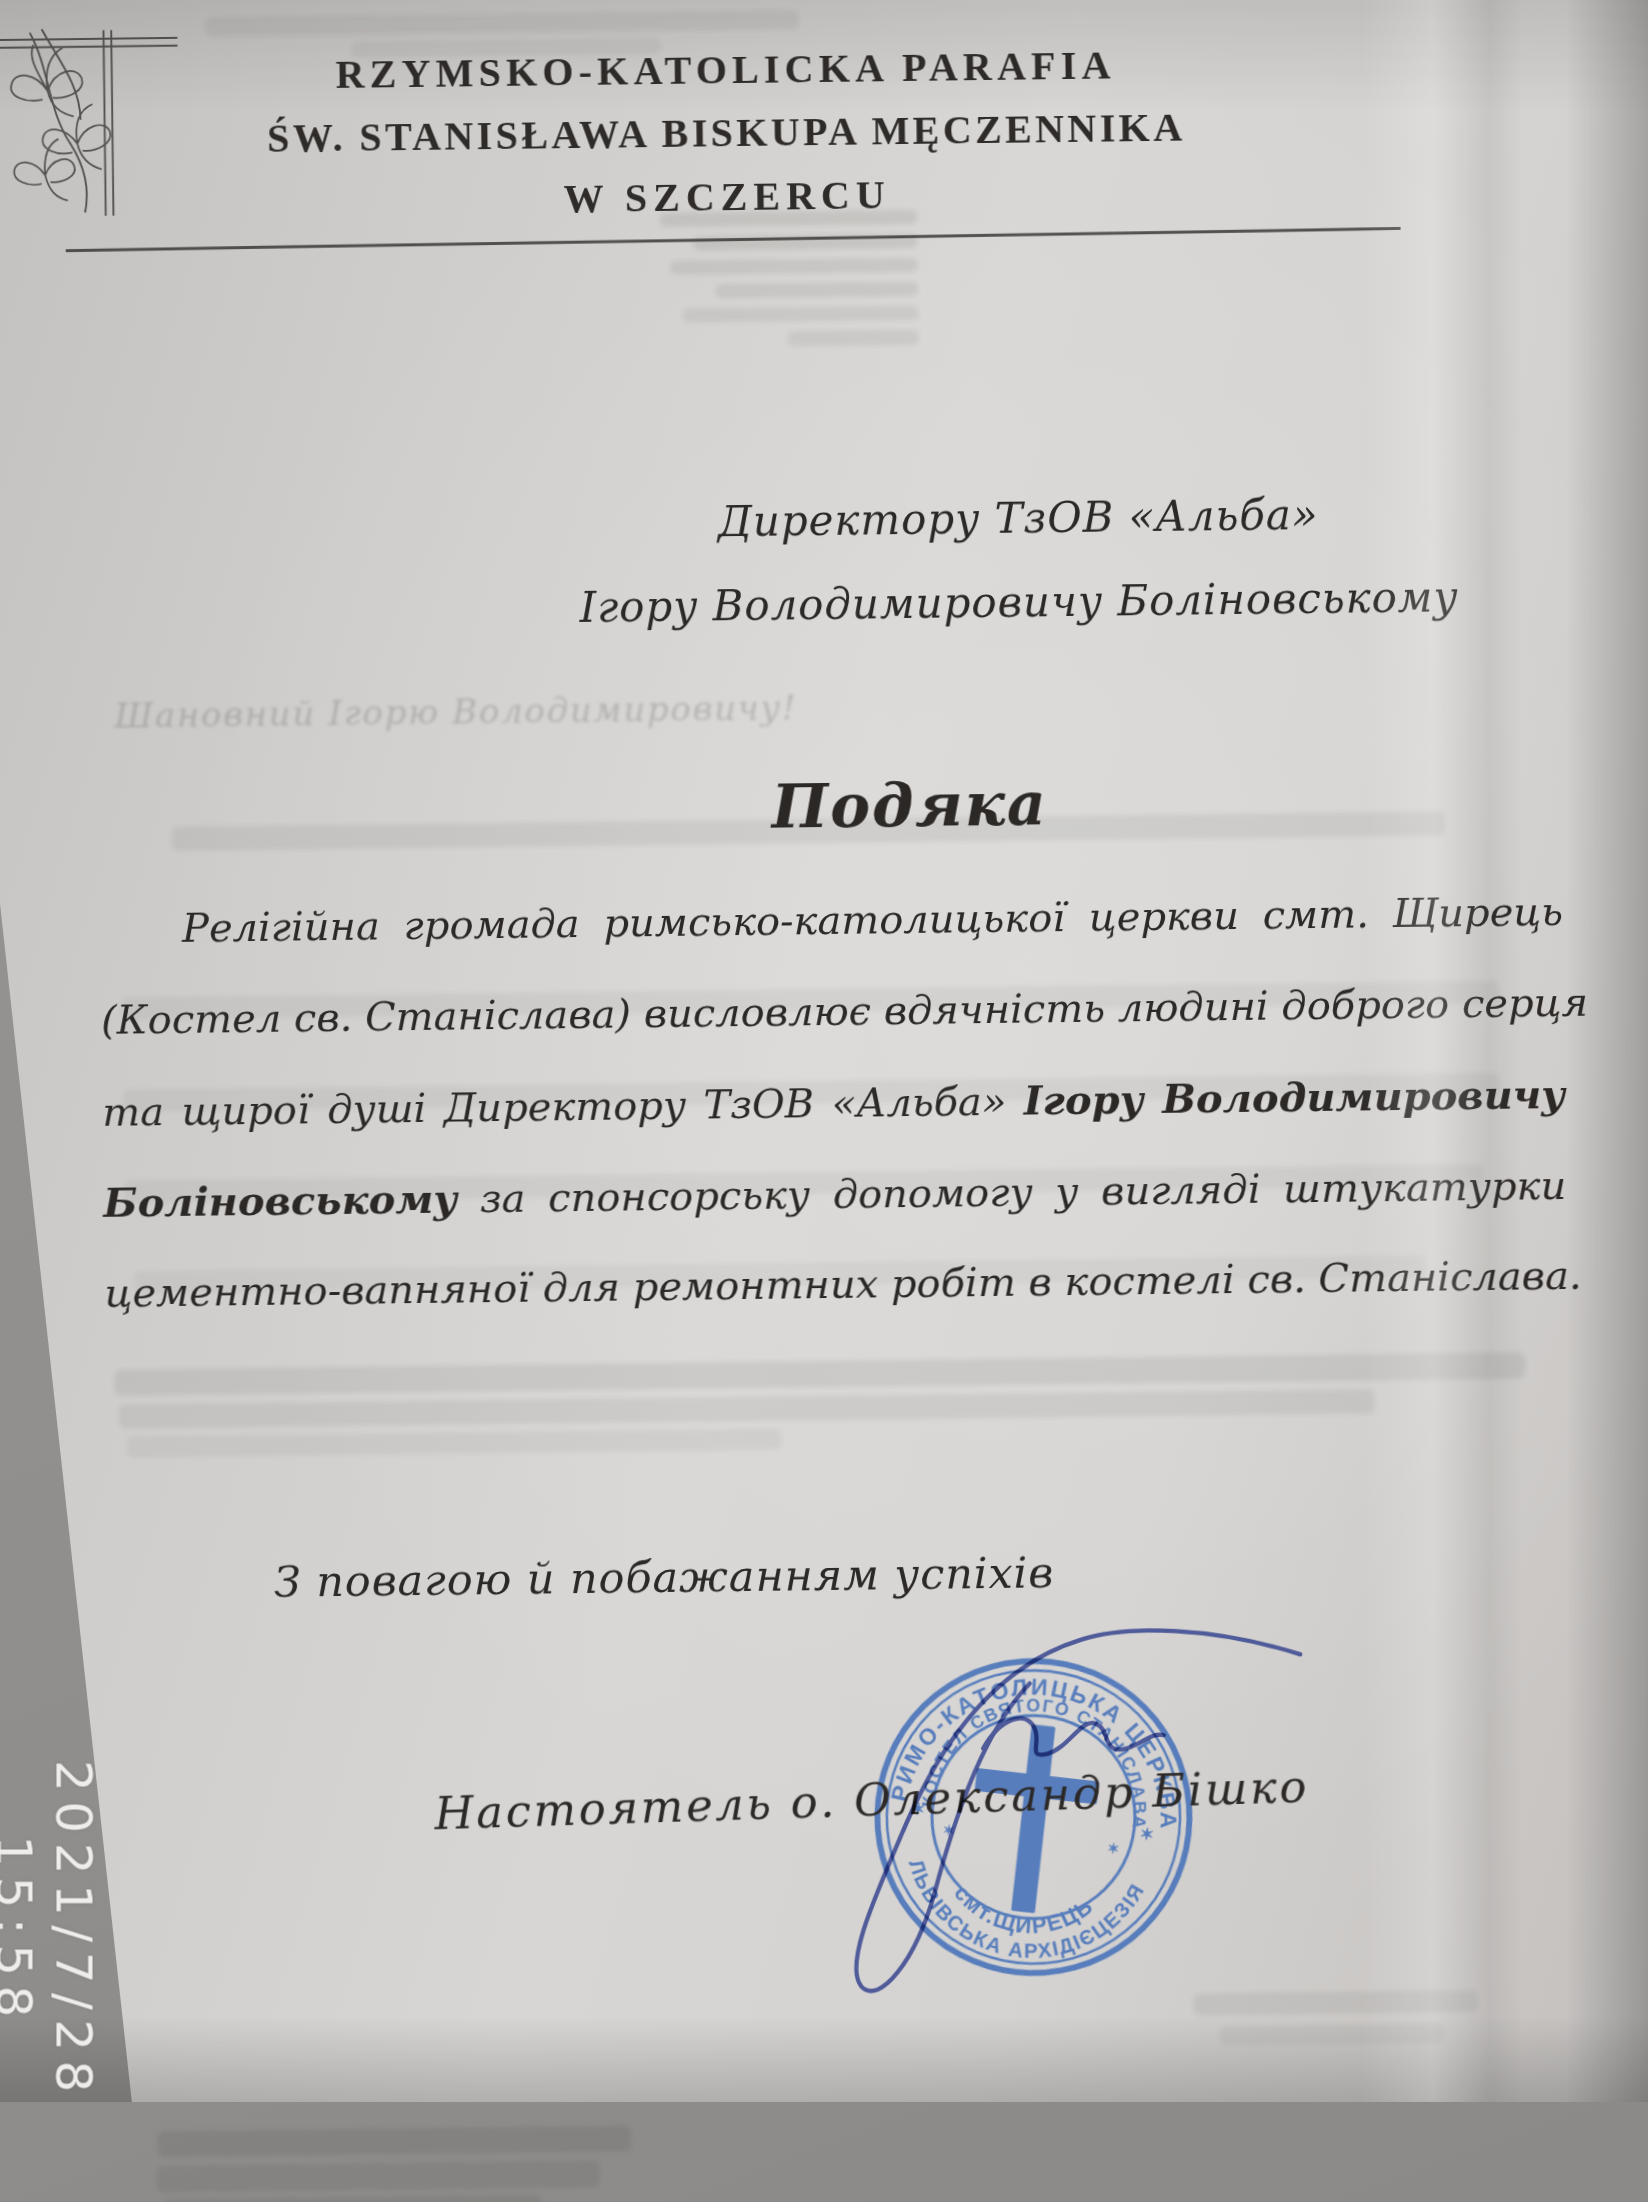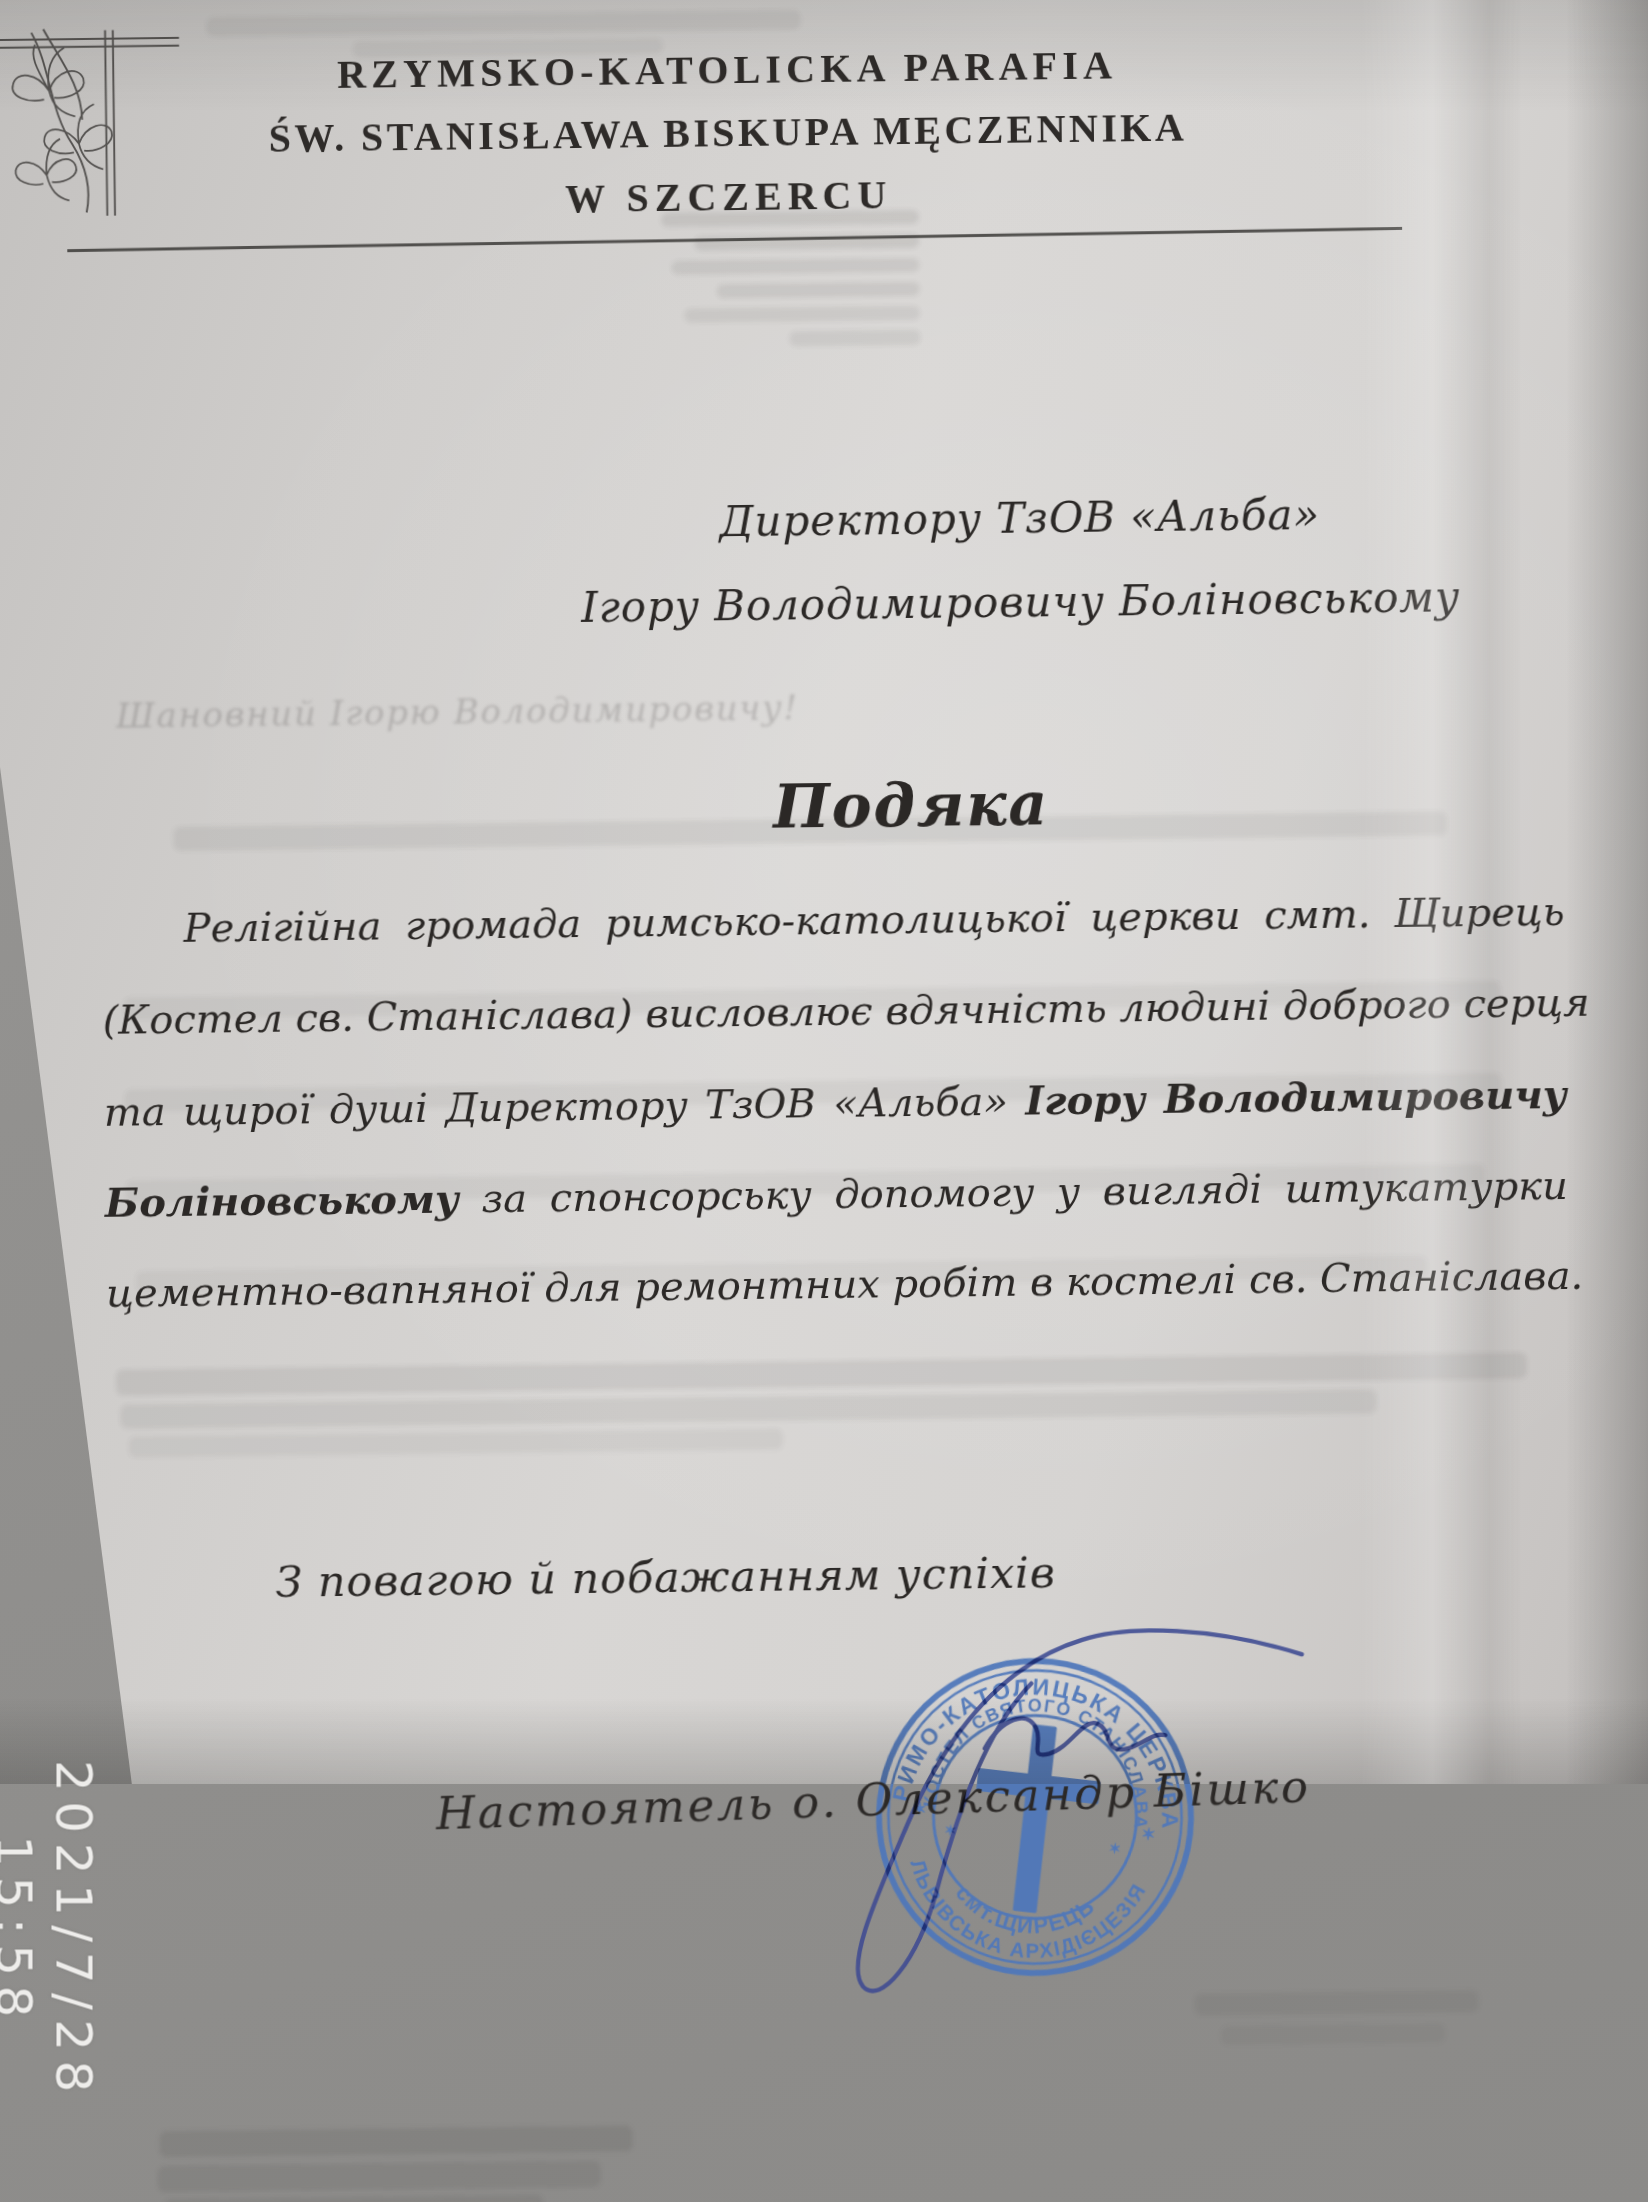--- a/index.html
+++ b/index.html
@@ -1,18 +1,18 @@
 <!DOCTYPE html>
 <html lang="uk" style="font-size:13.8px"><head>
 <meta charset="utf-8">
 <style>
   html,body{margin:0;padding:0;width:1648px;height:2203px;overflow:hidden;
     background:linear-gradient(160deg,#999896 0%,#92918f 40%,#8b8a88 100%);
     font-family:"DejaVu Serif", serif;}
-  .photo{position:relative;width:1648px;height:1784px;}
+  .photo{position:relative;width:1648px;height:2102px;}
 
   
   .paper{position:absolute;inset:0;
     background:
       radial-gradient(ellipse at 62% 46%, rgba(255,255,255,.16), rgba(255,255,255,0) 60%),
       linear-gradient(106deg,#c3c1bf 0%,#cfcdcb 22%,#d8d6d4 48%,#d5d3d1 70%,#c8c5c3 92%,#c2bfbd 100%),
       #d2d0ce;
     clip-path:polygon(0 0,100% 0,100% 100%,8% 100%,0 43%);
     filter:drop-shadow(-6.9px 5.2px 12px rgba(20,20,20,.38));}
   .shade{position:absolute;pointer-events:none;}

